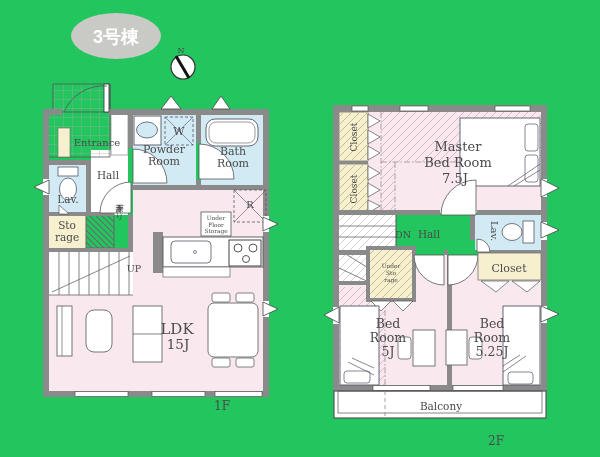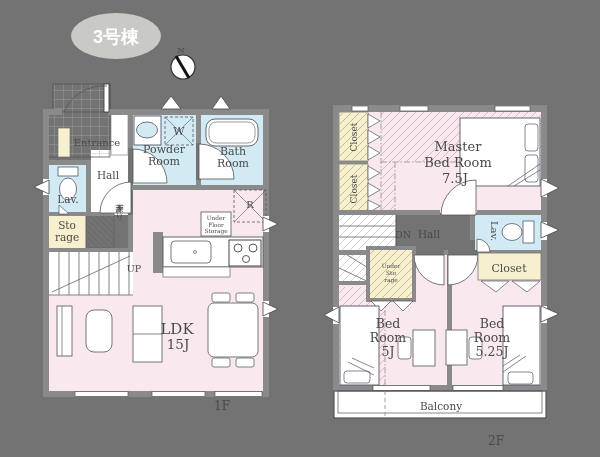--- a/index.html
+++ b/index.html
@@ -1,16 +1,16 @@
 <!DOCTYPE html>
 <html><head>
 <meta charset="utf-8">
 <style>
   html,body{margin:0;padding:0;background:#ffffff;}
-  .canvas{position:relative;width:600px;height:457px;background:#737373;overflow:hidden;}
+  .canvas{position:relative;width:600px;height:457px;background:#22c55e;overflow:hidden;}
   svg text{font-family:"DejaVu Serif","Liberation Serif",serif;fill:#4a4a4a;}
   svg text.badge-t{font-family:"Liberation Sans","DejaVu Sans",sans-serif;fill:#ffffff;font-weight:bold;}
   svg text.tiny{font-size:5.8px;}
   svg text.vjp{writing-mode:tb;glyph-orientation-vertical:0;}
 </style>
 </head>
 <body>
 
 <div class="canvas">
 <svg width="600" height="457" viewBox="0 0 600 457">

